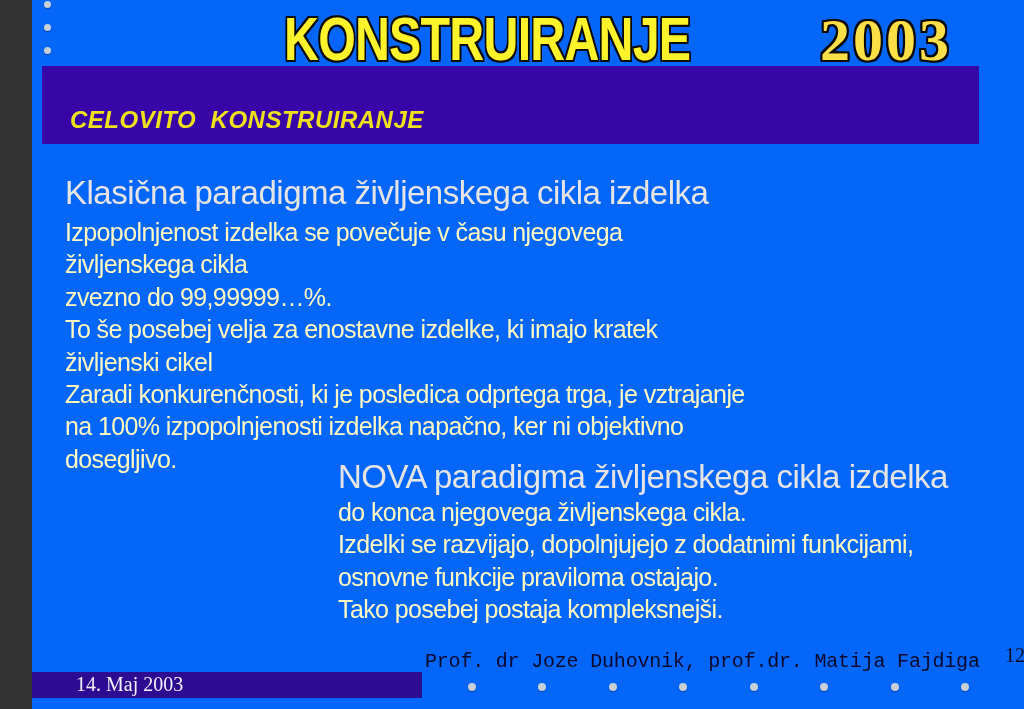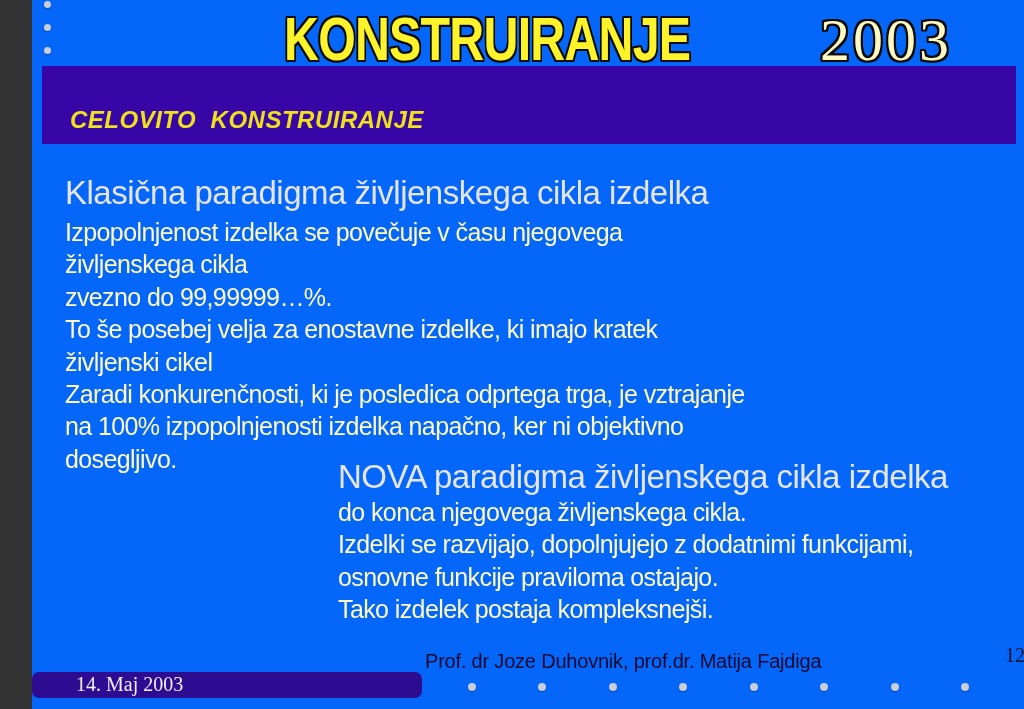--- a/index.html
+++ b/index.html
@@ -19,28 +19,28 @@
     position:absolute;left:252px;top:8px;
     font-size:62px;font-weight:700;line-height:1;color:#fcf32b;
     letter-spacing:-1px;transform:scaleX(.78);transform-origin:left top;
     text-shadow:-2px -2px 0 #0b0b0b,2px -2px 0 #0b0b0b,-2px 2px 0 #0b0b0b,2px 2px 0 #0b0b0b,
                 -2px 0 0 #0b0b0b,2px 0 0 #0b0b0b,0 -2px 0 #0b0b0b,0 2px 0 #0b0b0b;
     white-space:nowrap;
   }
   .title-year{
     position:absolute;left:788px;top:10px;
     font-family:"Liberation Serif","DejaVu Serif",serif;
-    font-size:60px;font-weight:400;line-height:1;color:#fef9c3;letter-spacing:3px;
+    font-size:60px;font-weight:700;line-height:1;color:#fde047;letter-spacing:3px;
     text-shadow:-2px -2px 0 #0b0b0b,2px -2px 0 #0b0b0b,-2px 2px 0 #0b0b0b,2px 2px 0 #0b0b0b,
                 -2px 0 0 #0b0b0b,2px 0 0 #0b0b0b,0 -2px 0 #0b0b0b,0 2px 0 #0b0b0b;
     white-space:nowrap;
   }
 
   
-  .banner{position:absolute;left:10px;top:66px;width:937px;height:78px;background:#3805a6;padding-left:37px;}
+  .banner{position:absolute;left:10px;top:66px;width:937px;height:78px;background:#3805a6;}
   .banner-label{
     position:absolute;left:28px;bottom:10px;
     font-size:24px;font-weight:700;font-style:italic;color:#efe11b;
     letter-spacing:.5px;white-space:pre;
   }
 
   
   .heading{
     position:absolute;font-size:33px;color:#e5e5e5;letter-spacing:-.5px;
     line-height:38px;white-space:nowrap;
@@ -50,29 +50,29 @@
   .body-block{
     position:absolute;font-size:25px;color:#fef9c3;letter-spacing:-.6px;
     line-height:32.4px;white-space:nowrap;
   }
   .body-block.b1{left:33px;top:216px;}
   .body-block.b2{left:306px;top:496px;}
 
   
   .authors{
     position:absolute;left:393px;top:650px;
-    font-family:Liberation Sans, sans-serif;
+    font-family:Liberation Mono, monospace;
     font-size:20px;color:#0a0a30;letter-spacing:-.2px;white-space:nowrap;text-align:right;
   }
   .page-num{
     position:absolute;left:973px;top:644px;
     font-family:"Liberation Serif","DejaVu Serif",serif;
     font-size:20px;color:#101028;white-space:nowrap;
   }
-  .date-band{position:absolute;left:0;top:672px;width:390px;height:26px;background:#2e0c92;border-radius:7px;}
+  .date-band{position:absolute;left:0;top:672px;width:390px;height:26px;background:#2e0c92;}
   .date-label{
     position:absolute;left:44px;top:1px;
     font-family:"Liberation Serif","DejaVu Serif",serif;
     font-size:20px;color:#f0eff8;white-space:nowrap;
   }
 </style>
 </head>
 <body>
 
 <div class="slide">
@@ -98,21 +98,21 @@
     <div>Zaradi konkurenčnosti, ki je posledica odprtega trga, je vztrajanje</div>
     <div>na 100% izpopolnjenosti izdelka napačno, ker ni objektivno</div>
     <div>dosegljivo.</div>
   </div>
 
   <div class="heading sec2">NOVA paradigma življenskega cikla izdelka</div>
   <div class="body-block b2">
     <div>do konca njegovega življenskega cikla.</div>
     <div>Izdelki se razvijajo, dopolnjujejo z dodatnimi funkcijami,</div>
     <div>osnovne funkcije praviloma ostajajo.</div>
-    <div>Tako izdelek postaja kompleksnejši.</div>
+    <div>Tako posebej postaja kompleksnejši.</div>
   </div>
 
   <div class="authors">Prof. dr Joze Duhovnik, prof.dr. Matija Fajdiga</div>
   <div class="page-num">12/41</div>
   <div class="date-band">
     <span class="date-label">14. Maj 2003</span>
   </div>
 
   <span class="dot bottom" style="left:436px"></span>
   <span class="dot bottom" style="left:506px"></span>

